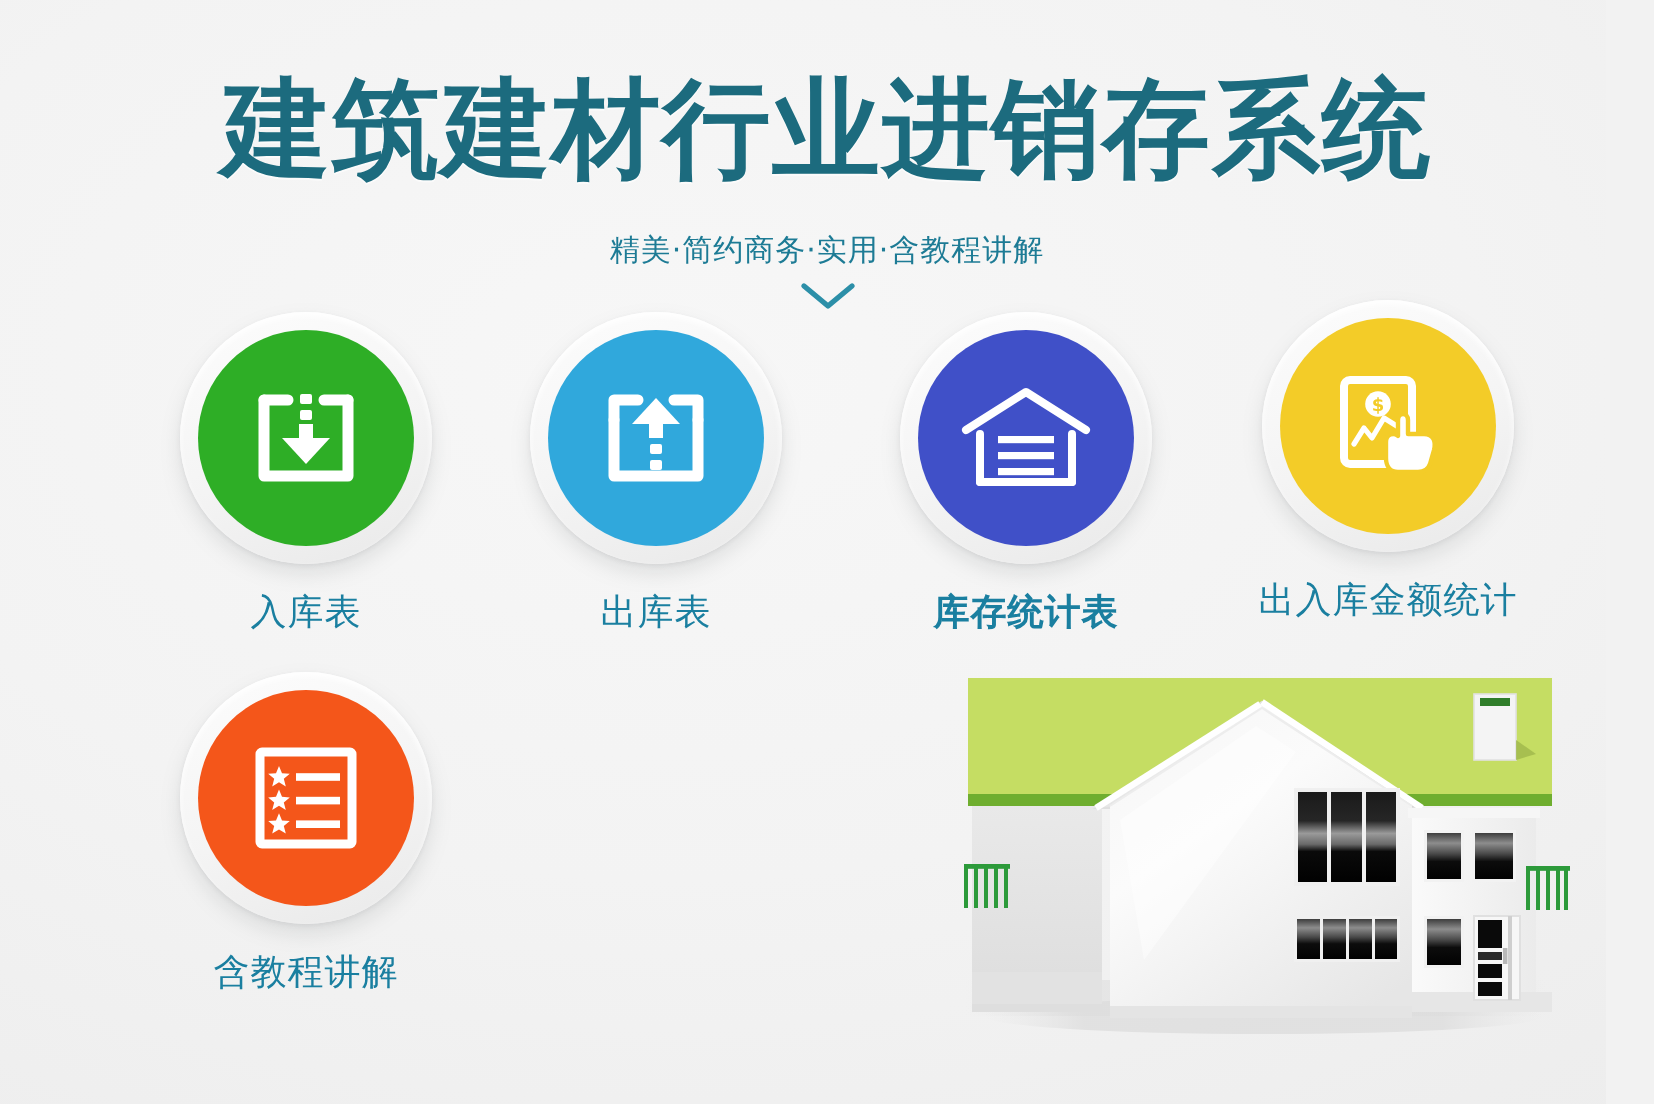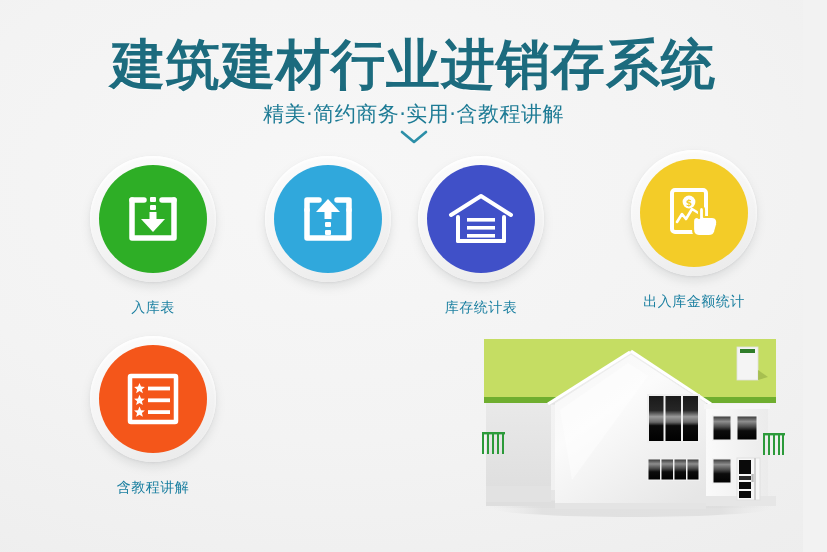--- a/index.html
+++ b/index.html
@@ -28,22 +28,22 @@
   #page-title {
     font-size: 54px;
     line-height: 62px;
     font-weight: bold;
     color: #1c6b7e;
     letter-spacing: 1px;
     font-family: "DejaVu Sans", "Liberation Sans", sans-serif;
     text-shadow: 0 1px 0 rgba(255,255,255,0.6);
   }
   #subtitle {
-    margin-top: 8px;
-    font-size: 21px;
+    margin-top: 19px;
+    font-size: 15px;
     line-height: 20px;
     color: #1d7b95;
     letter-spacing: 0.5px;
   }
   #chevron-wrap {
     margin-top: 4px;
     height: 18px;
     display: flex;
     align-items: center;
     justify-content: center;
@@ -84,31 +84,31 @@
     border-radius: 50%;
     display: flex;
     align-items: center;
     justify-content: center;
     position: relative;
     z-index: 2;
   }
   .circle-core svg { display: block; }
   .tile-label {
     margin-top: 14px;
-    font-size: 14px;
+    font-size: 18px;
     line-height: 22px;
     color: #1a7fa0;
     letter-spacing: 0.5px;
     white-space: nowrap;
   }
 
   
   #tile-inbound   { left: 78px;  top: 156px; }
   #tile-outbound  { left: 253px; top: 156px; }
-  #tile-stock     { left: 406px; top: 156px; }
+  #tile-stock     { left: 438px; top: 156px; font-weight: bold; }
   #tile-amount    { left: 619px; top: 150px; }
   
   #tile-product   { left: 78px;  top: 336px; }
   #tile-manual    { left: 250px; top: 336px; }
 
   
   #building {
     position: absolute;
     left: 460px;
     top: 330px;
@@ -154,20 +154,21 @@
         <svg width="62" height="58" viewBox="0 0 62 58">
           <path d="M10,20 L10,48 L52,48 L52,20" fill="none" stroke="#ffffff" stroke-width="5.5" stroke-linecap="round" stroke-linejoin="round"></path>
           <path d="M10,20 L10,10 L22,10 M40,10 L52,10 L52,20" fill="none" stroke="#ffffff" stroke-width="5.5" stroke-linecap="round" stroke-linejoin="round"></path>
           <path d="M19,22 L31,9 L43,22 Z" fill="#ffffff"></path>
           <path d="M31,20 L31,29" stroke="#ffffff" stroke-width="7" stroke-linecap="butt"></path>
           <rect x="28" y="32" width="6" height="5" rx="1" fill="#ffffff"></rect>
           <rect x="28" y="40" width="6" height="5" rx="1" fill="#ffffff"></rect>
         </svg>
       </div>
     </div>
+    <div class="tile-label">出库表</div>
   </div>
 
   <div class="tile" id="tile-stock">
     <div class="circle-shell">
       <div class="circle-core" style="background:#4050c8;">
         <svg width="68" height="56" viewBox="0 0 68 56">
           <path d="M4,24 L34,5 L64,24" fill="none" stroke="#ffffff" stroke-width="4" stroke-linecap="round" stroke-linejoin="round"></path>
           <path d="M11,26 L11,50 M57,26 L57,50" stroke="#ffffff" stroke-width="4" stroke-linecap="round"></path>
           <path d="M11,50 L57,50" stroke="#ffffff" stroke-width="4" stroke-linecap="round"></path>
           <rect x="20" y="27" width="28" height="3.6" fill="#ffffff"></rect>

